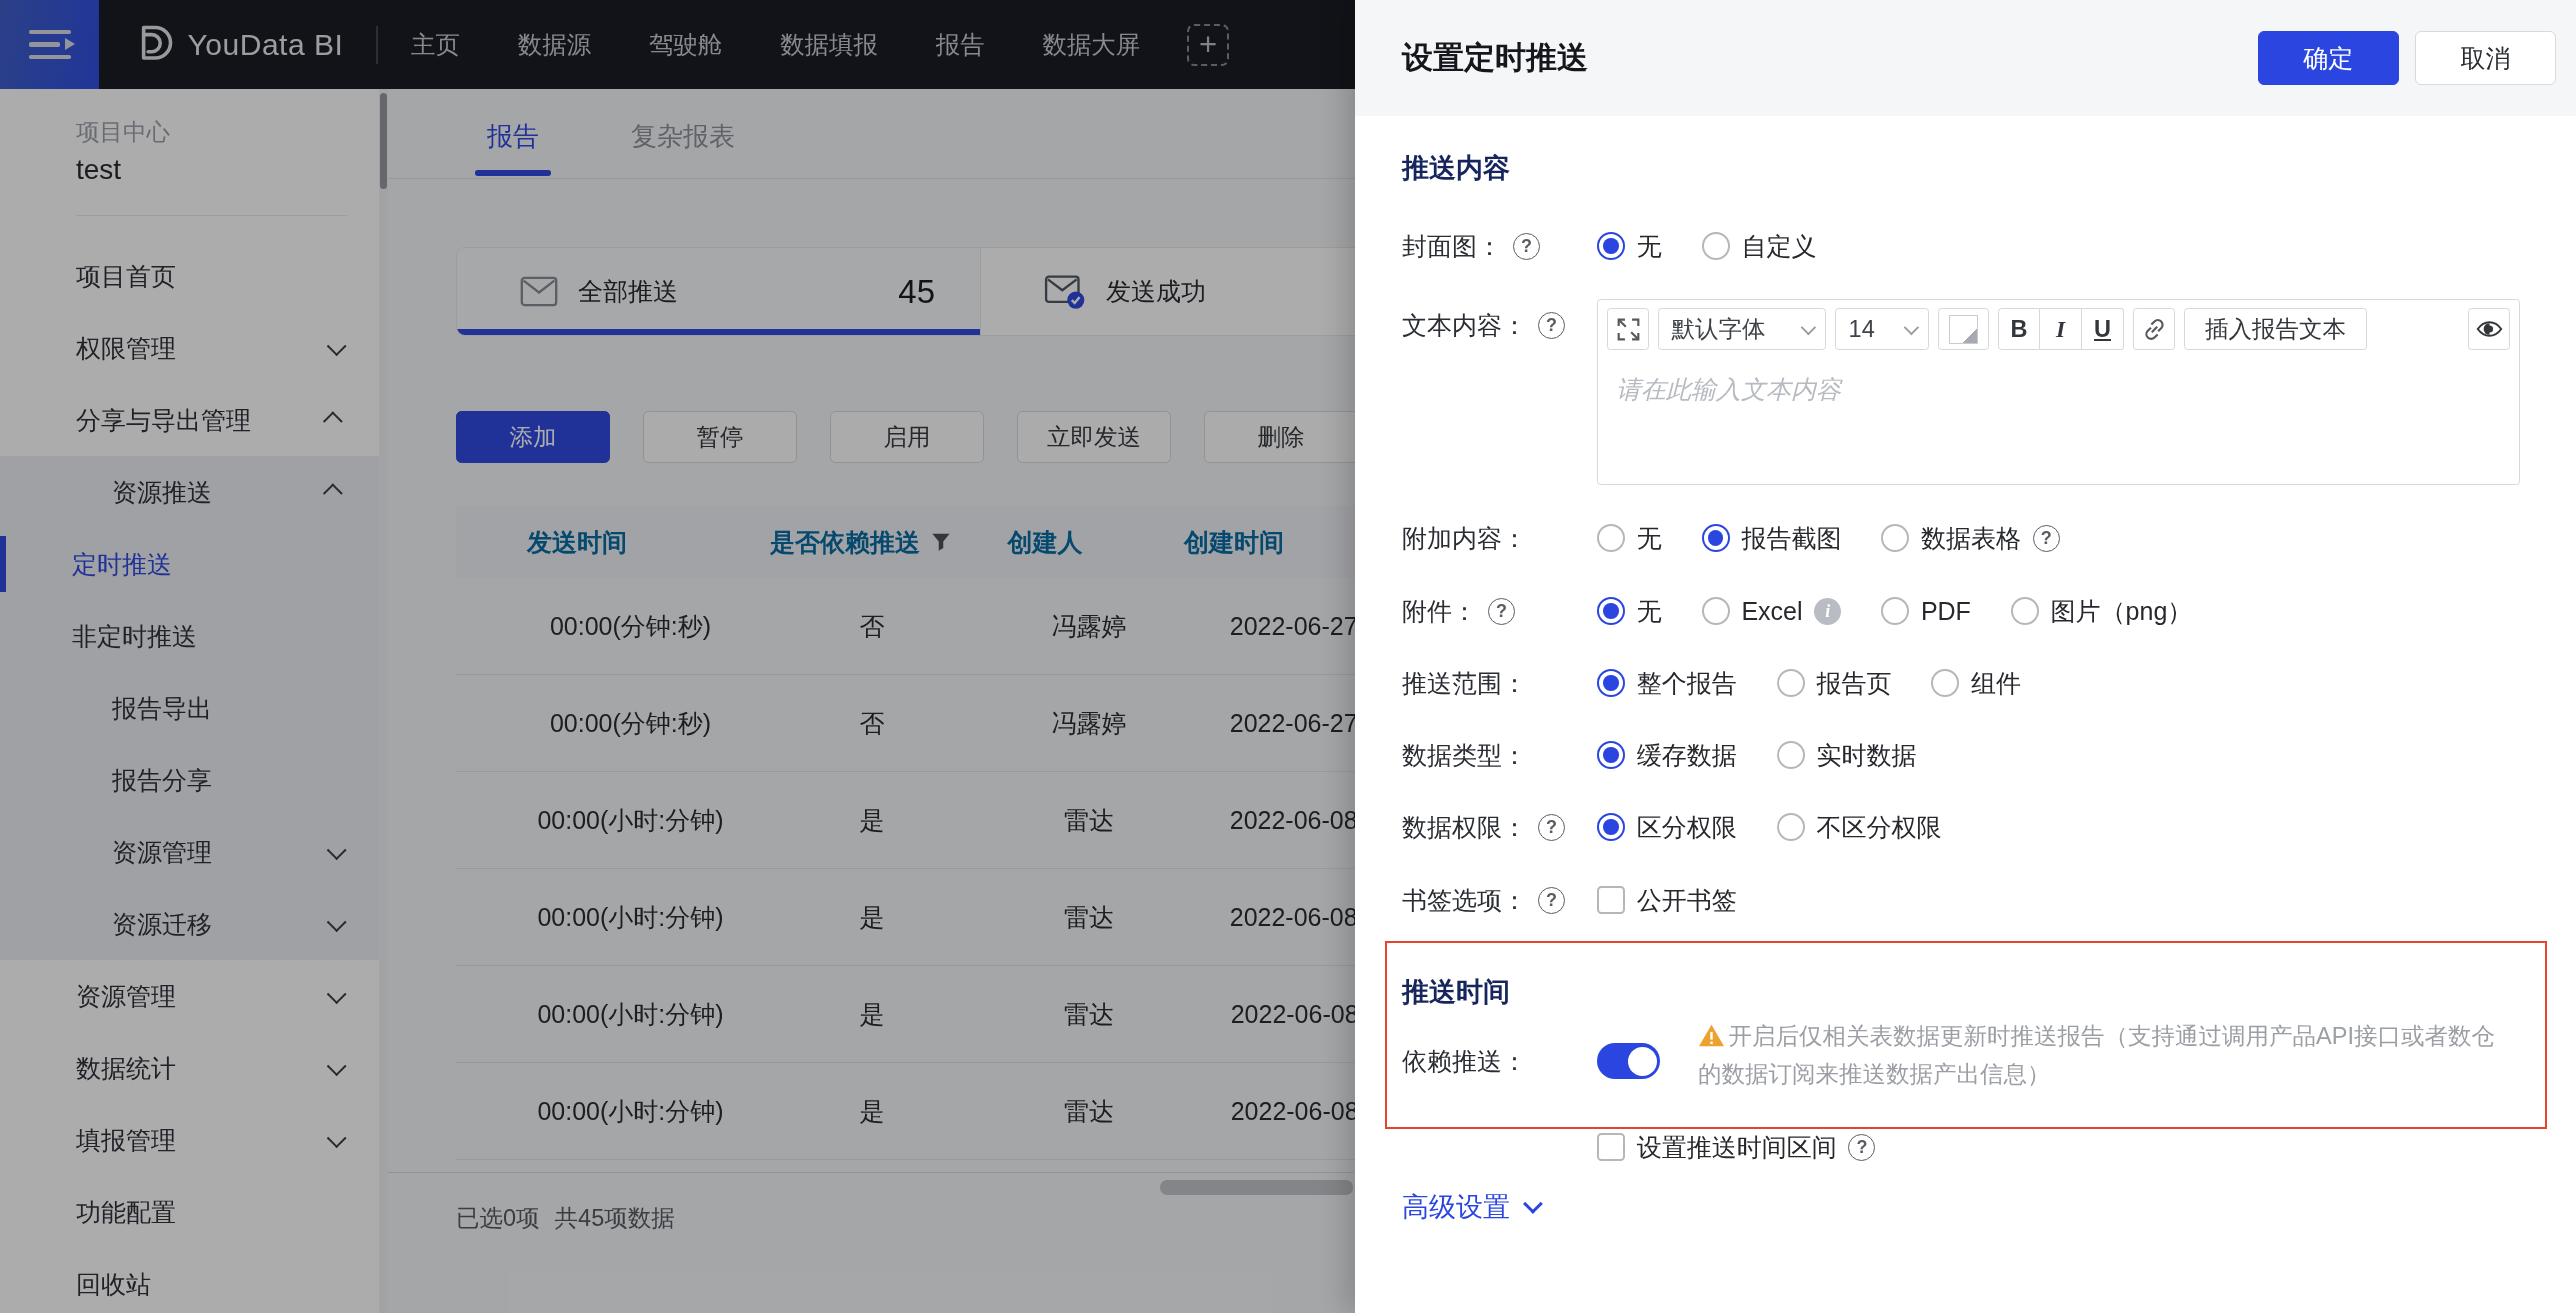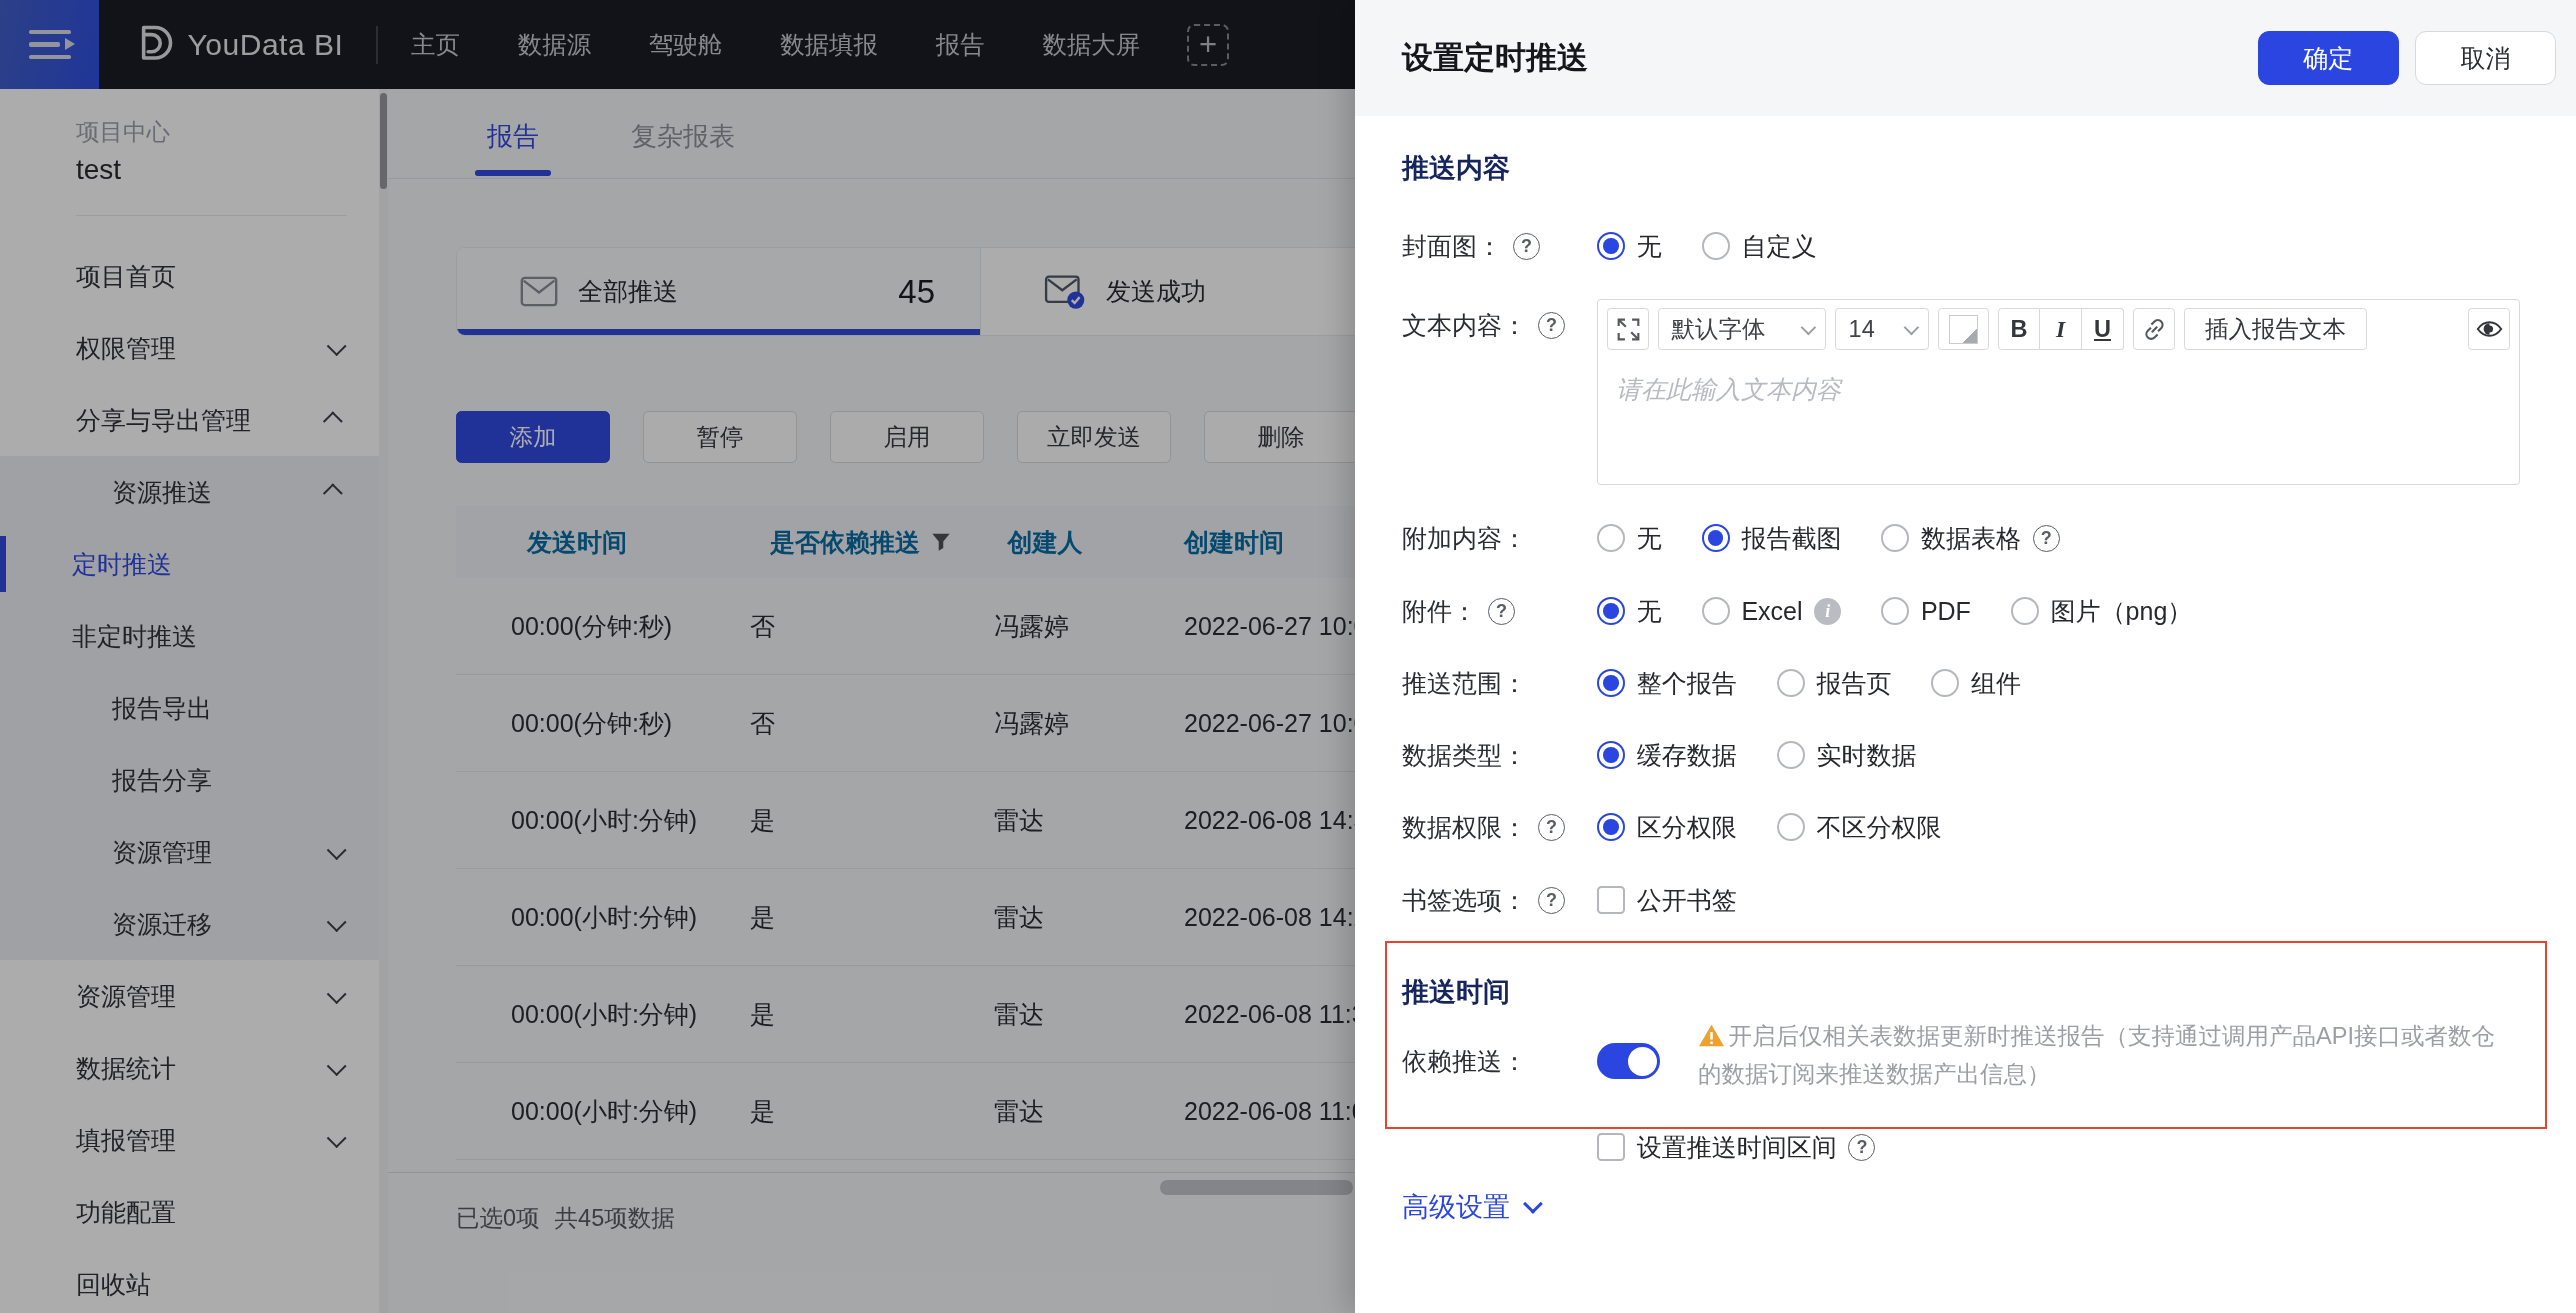--- a/index.html
+++ b/index.html
@@ -66,38 +66,38 @@
   .actions { position:absolute; top:322px; left:68px; display:flex; gap:33px; }
   .abtn { min-width:154px; height:52px; border-radius:5.4px; border:0.9px solid #d8d9db; background:#fdfdfd;
           color:#34373c; font-size:23.5px; display:flex; align-items:center; justify-content:center; cursor:pointer; padding:0 18px; }
   .abtn.primary { background:#2b46e0; border-color:#2b46e0; color:#fff; }
 
   .table { position:absolute; top:417px; left:68px; width:1003px; }
   .thead, .trow { display:grid; grid-template-columns:294px 244px 190px 1fr; align-items:center; }
   .thead { height:72px; background:#f0f1f4; font-weight:bold; font-size:25px; color:#0369a1; }
   .thead .cell { display:flex; align-items:center; gap:11px; white-space:nowrap; }
   .thead .c0 { padding-left:71px; } .thead .c1 { padding-left:20px; } .thead .c2 { padding-left:13.5px; }
-  .tbody { height:593px; overflow:hidden; }
+  .tbody { height:593px; overflow:hidden;text-align:center; }
   .trow { height:97px; font-size:25px; color:#26282d; border-bottom:0.9px solid #e2e3e6; white-space:nowrap; }
   .trow .c0 { padding-left:55px; }
   .funnel { display:inline-flex; }
   .main-footer-divider { position:absolute; top:1083px; left:0; width:966px; height:0.9px; background:#d9dadd; }
   .hscroll-thumb { position:absolute; top:1091px; left:772px; width:193px; height:14.5px; border-radius:7.2px; background:#c3c4c7; }
   .main-footer { position:absolute; top:1113px; left:68px; font-size:23.5px; color:#54575d; display:flex; gap:15px; }
 
   
   .mask { position:absolute; top:0; left:0; width:1355px; height:1313px; background:rgba(12,13,16,0.34); z-index:40; }
 
   
   .drawer { position:absolute; top:0; left:1355px; width:1221px; height:1313px; background:#fff; z-index:50;
             box-shadow:-9px 0 27px rgba(0,0,0,0.18); }
   .drawer-header { position:absolute; top:0; left:0; right:0; height:116px; background:#f5f6f8;
             display:flex; align-items:center; padding:0 20px 0 47px; }
   .drawer-title { font-size:31px; font-weight:bold; color:#15171c; }
-  .dbtn { width:141px; height:54px; border-radius:11px; font-size:25px; display:flex; align-items:center;
+  .dbtn { width:141px; height:54px; border-radius:6px; font-size:25px; display:flex; align-items:center;
             justify-content:center; cursor:pointer; border:0.9px solid #d9d9dc; background:#fff; color:#2a2d33; }
   .dbtn.primary { margin-left:auto; margin-right:16.3px; background:#2b46e0; border-color:#2b46e0; color:#fff; }
   .sec-title { position:absolute; left:47px; font-size:27px; font-weight:bold; color:#16265c; z-index:2; }
   .frow { position:absolute; left:47px; height:40px; display:flex; align-items:center; z-index:2; }
   .flabel { width:195px; display:flex; align-items:center; gap:11px; font-size:25px; color:#2a2d33; }
   .help { width:27px; height:27px; border-radius:50%; display:inline-flex; align-items:center;
           justify-content:center; flex:none; }
   .help.q { border:1.8px solid #595d63; color:#595d63; font-size:18px; font-weight:bold; }
   .help.i { background:#b9bdc3; color:#fff; font-size:18px; font-style:italic; font-family:"Liberation Serif",serif; font-weight:bold; }
   .opts { display:flex; align-items:center; gap:40px; }

